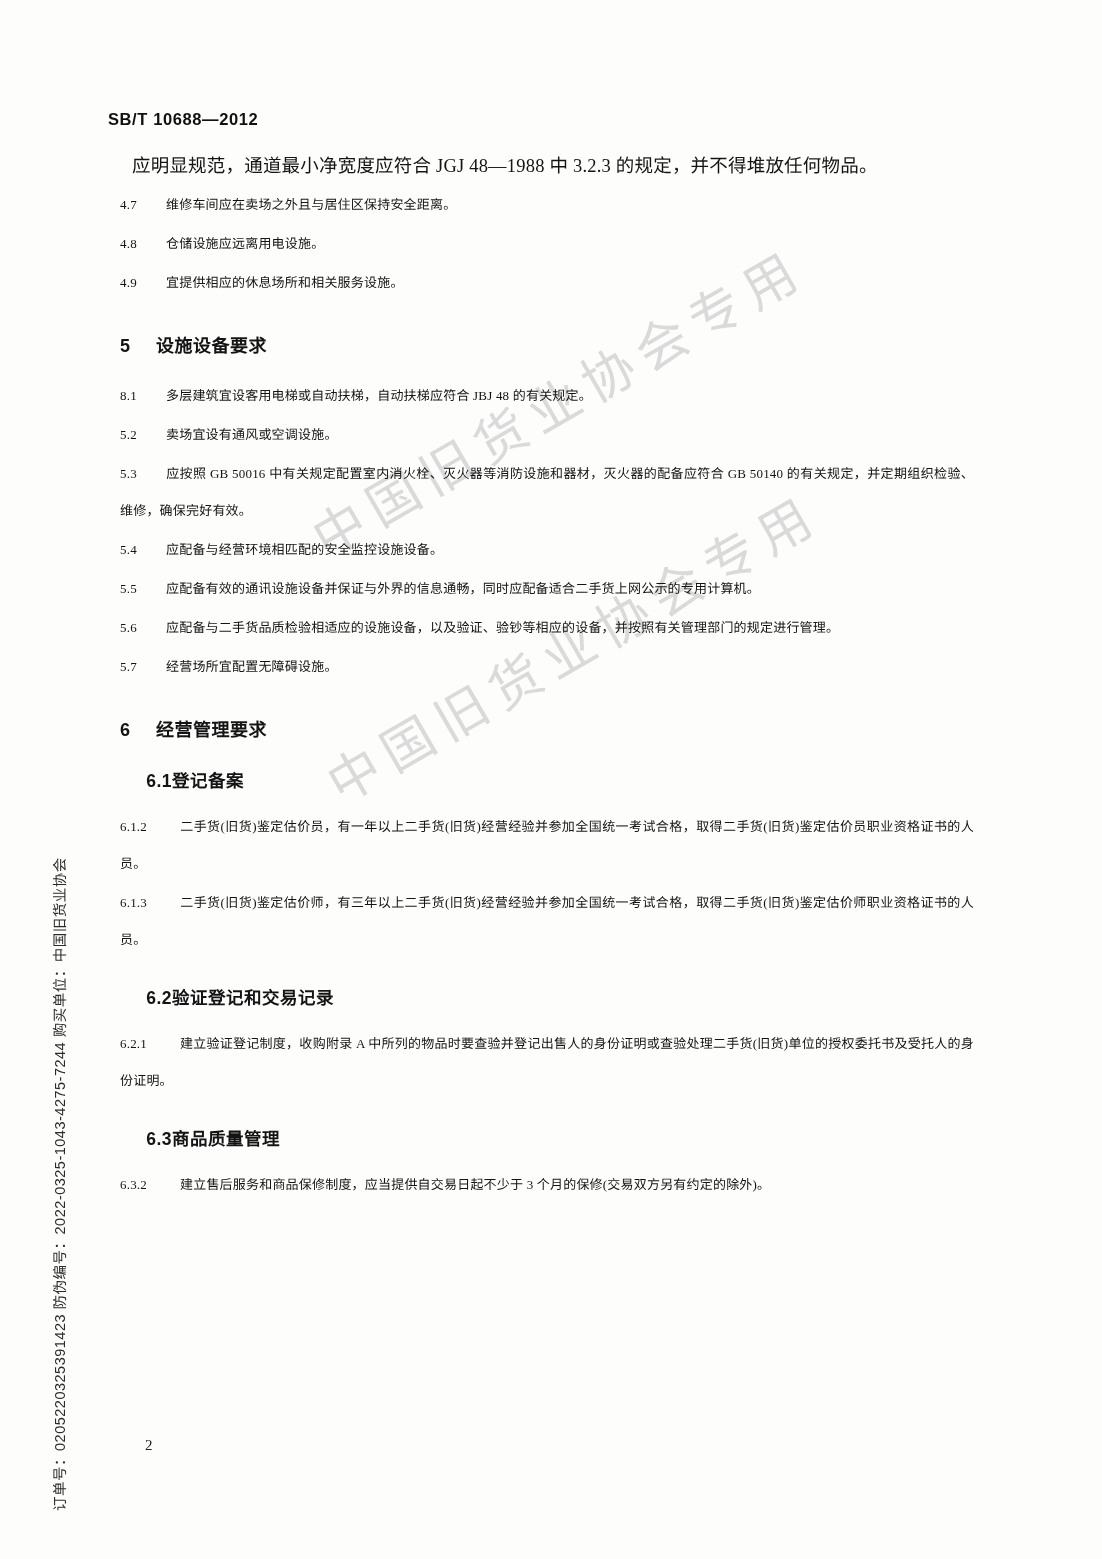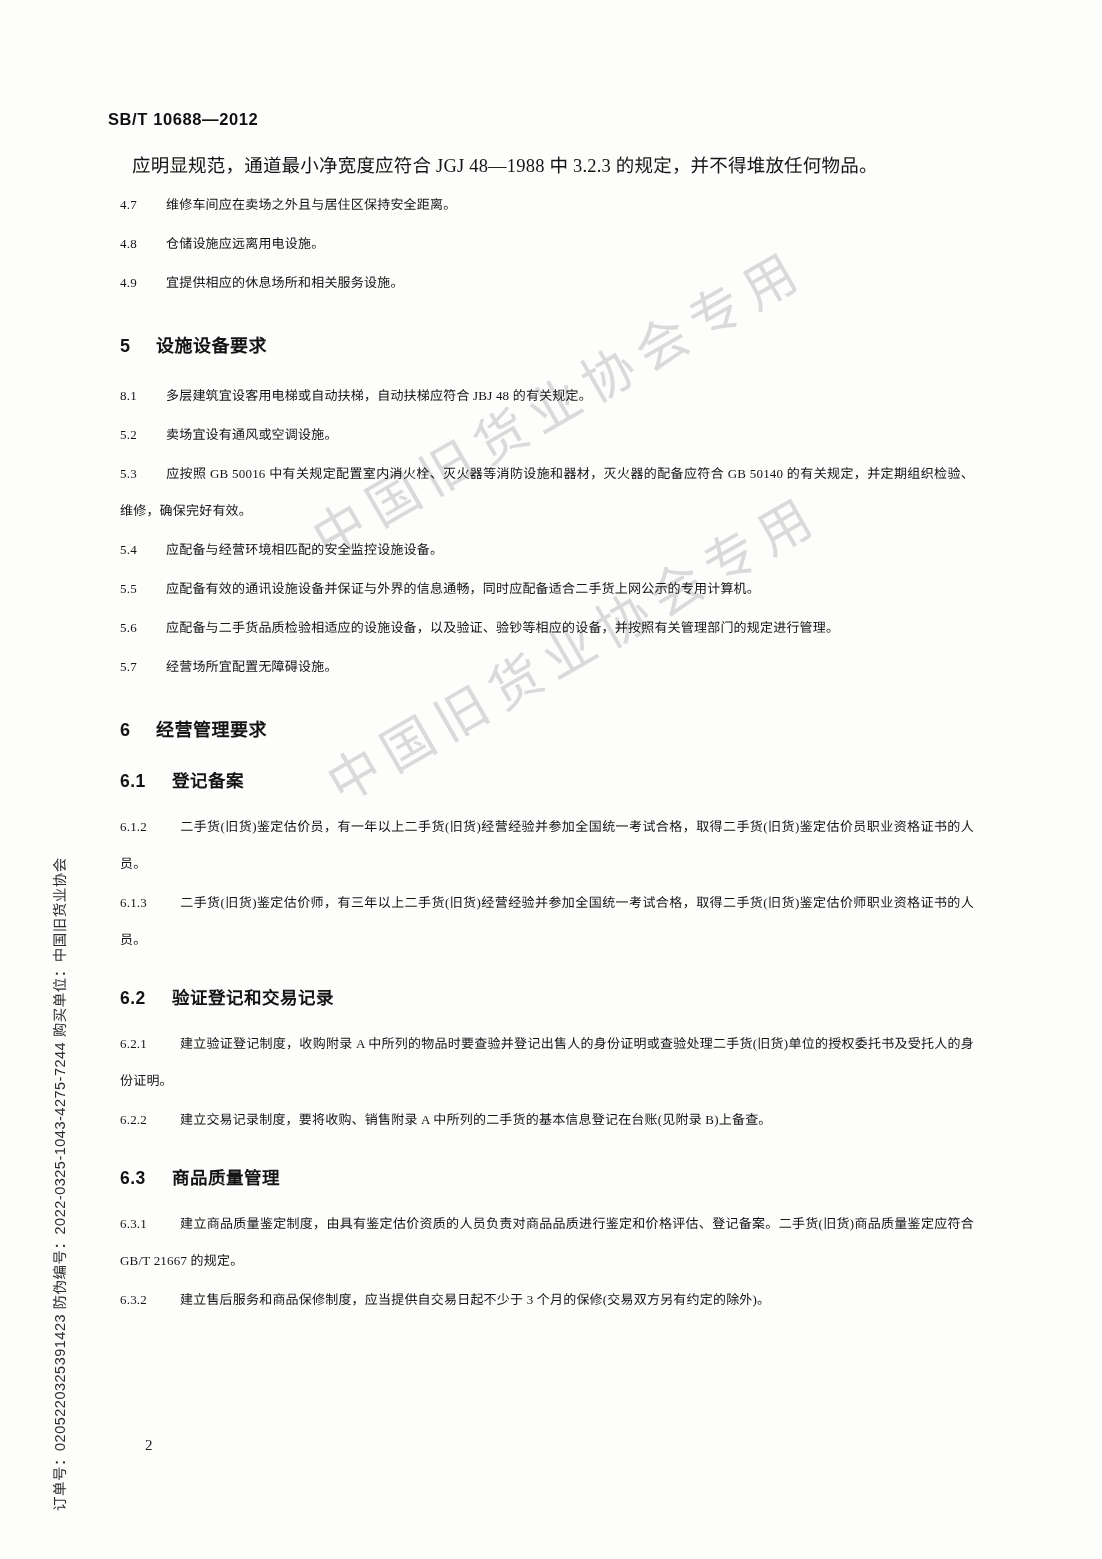--- a/index.html
+++ b/index.html
@@ -96,20 +96,21 @@
   h3.subsection {
     margin: 26px 0 16px 0;
     font-family: "Liberation Sans", "DejaVu Sans", sans-serif;
     font-weight: bold;
     font-size: 17.5px;
     letter-spacing: 0.5px;
   }
   h3.subsection .sec-num {
     display: inline-block;
     min-width: 52px;
+    text-align: right;
   }
   
   .page-number {
     position: absolute;
     left: 145px;
     top: 1437px;
     font-family: "Liberation Serif", "DejaVu Serif", serif;
     font-size: 15px;
     color: #222;
   }
@@ -214,31 +215,25 @@
     </p>
 
     <h3 class="subsection">
       <span class="sec-num">6.2</span><span>验证登记和交易记录</span>
     </h3>
 
     <p class="para">
       <span class="num wide">6.2.1</span><span>建立验证登记制度，收购附录 A 中所列的物品时要查验并登记出售人的身份证明或查验处理二手货(旧货)单位的授权委托书及受托人的身份证明。</span>
     </p>
 
-    <p class="para">
-      <span class="num wide">6.2.2</span><span>建立交易记录制度，要将收购、销售附录 A 中所列的二手货的基本信息登记在台账(见附录 B)上备查。</span>
-    </p>
 
     <h3 class="subsection">
       <span class="sec-num">6.3</span><span>商品质量管理</span>
     </h3>
 
-    <p class="para">
-      <span class="num wide">6.3.1</span><span>建立商品质量鉴定制度，由具有鉴定估价资质的人员负责对商品品质进行鉴定和价格评估、登记备案。二手货(旧货)商品质量鉴定应符合 GB/T 21667 的规定。</span>
-    </p>
 
     <p class="para">
       <span class="num wide">6.3.2</span><span>建立售后服务和商品保修制度，应当提供自交易日起不少于 3 个月的保修(交易双方另有约定的除外)。</span>
     </p>
 
   </div>
 
   <div class="page-number">2</div>
 
 </div>

